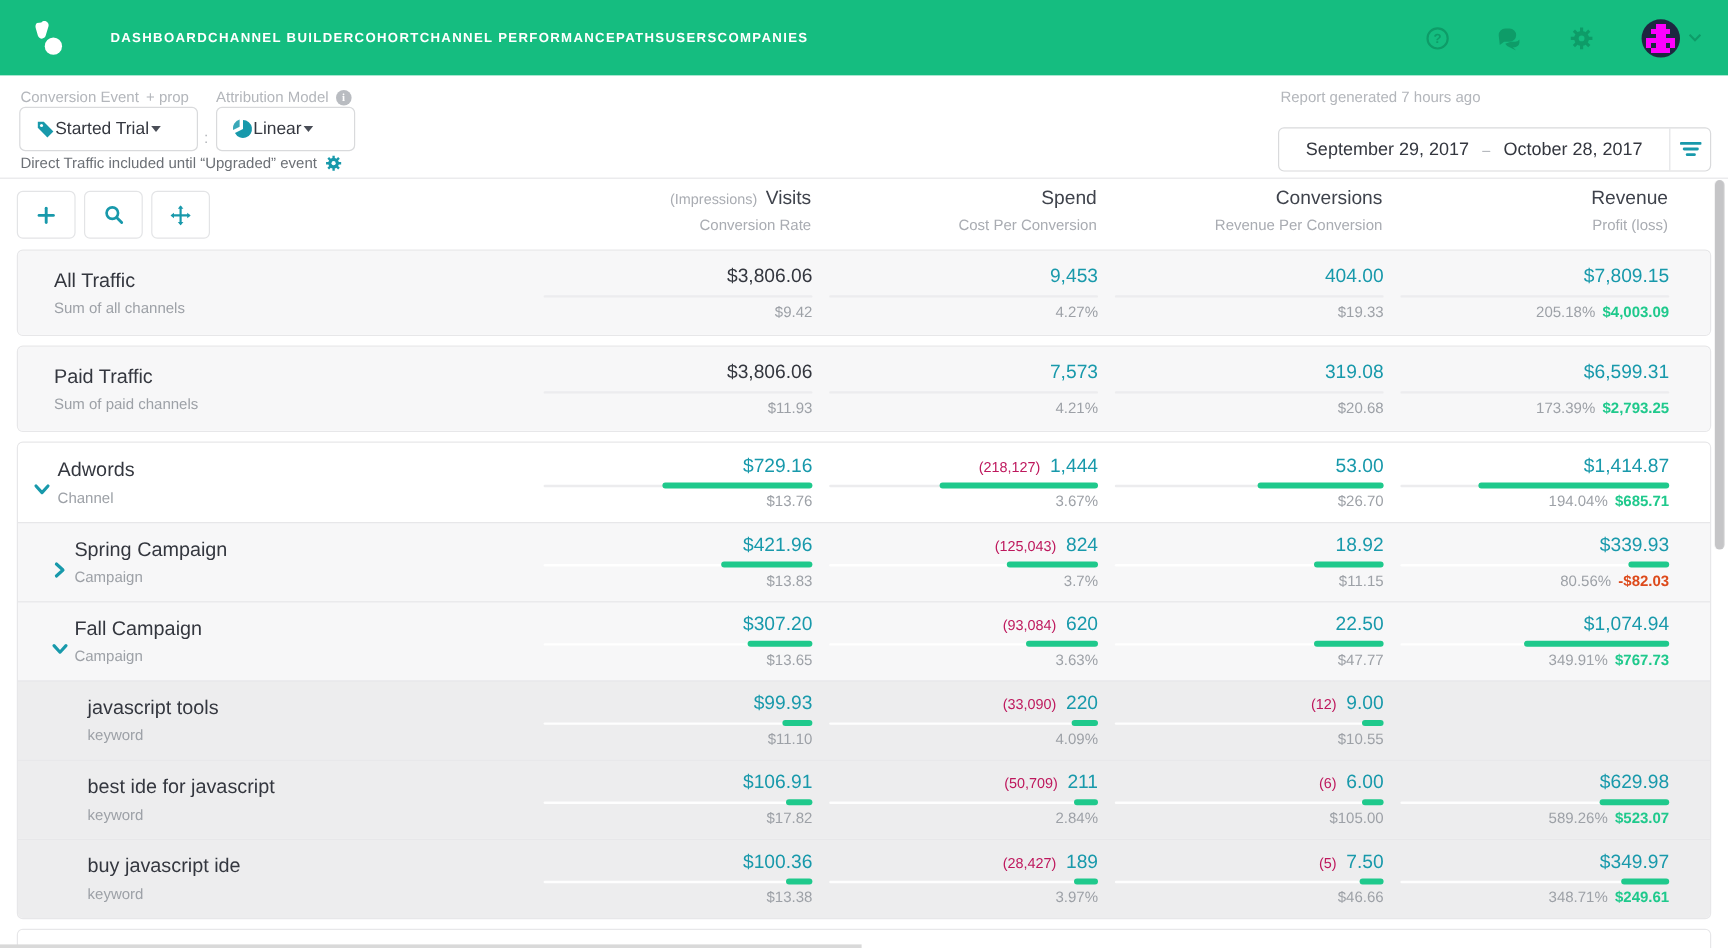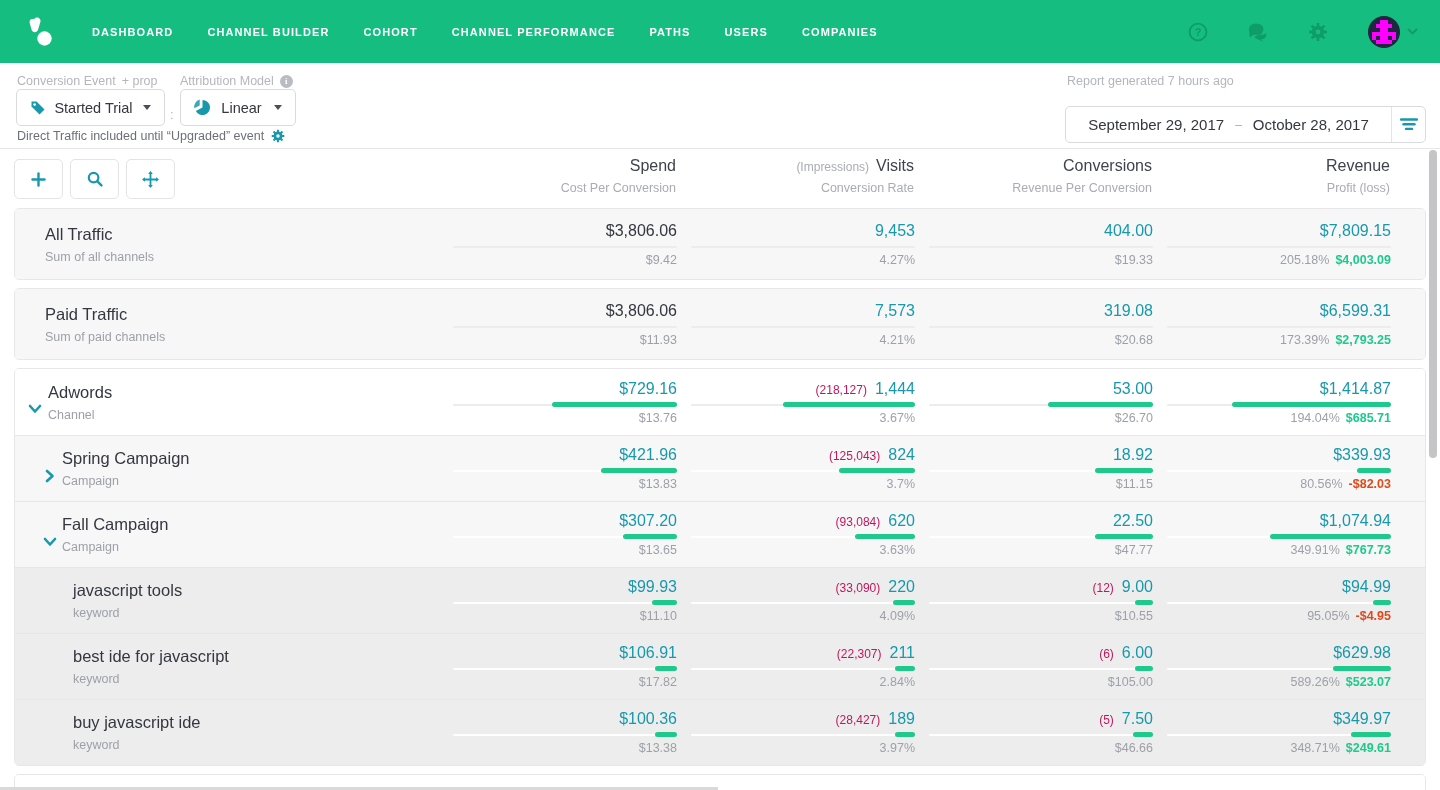--- a/index.html
+++ b/index.html
@@ -14,32 +14,32 @@
     --border:#e7e7e9;
   }
   *{margin:0;padding:0;box-sizing:border-box;}
   html,body{width:1440px;height:790px;overflow:hidden;background:#fff;
     font-family:"Liberation Sans", sans-serif;-webkit-font-smoothing:antialiased;}
   .clickable{cursor:pointer;}
 
   
   .nav{height:63px;background:var(--nav-green);display:flex;align-items:center;padding:0 22px;}
   .logo{width:36px;height:36px;margin-right:34px;flex:0 0 auto;}
-  .nav-items{display:flex;gap:34px;}
+  .nav-items{display:flex;}
   .nav-item{color:#fff;font-size:11px;font-weight:700;letter-spacing:1.1px;white-space:nowrap;cursor:pointer;}
   .nav-right{margin-left:auto;display:flex;align-items:center;gap:40px;}
   .nav-icon{width:20px;height:20px;display:block;cursor:pointer;}
   .avatar-wrap{display:flex;align-items:center;gap:7px;cursor:pointer;}
   .avatar{width:32px;height:32px;border-radius:50%;background:#1d2740;overflow:hidden;}
 
   
   .filterbar{position:relative;height:86px;border-bottom:1px solid var(--border);background:#fff;}
   .flabel{position:absolute;top:11px;font-size:12.5px;color:var(--label-gray);display:flex;align-items:center;gap:6px;}
   .dd{position:absolute;top:26px;height:37px;border:1px solid #d9dadc;border-radius:5px;background:#fff;
-      display:flex;align-items:center;gap:0;padding:0 13px;font-size:14.5px;color:var(--dark);cursor:pointer;justify-content:space-between;}
+      display:flex;align-items:center;gap:0;padding:0 13px;font-size:14.5px;color:var(--dark);cursor:pointer;}
   .caret{width:0;height:0;border-left:4.5px solid transparent;border-right:4.5px solid transparent;border-top:5px solid #4a4e57;margin-left:2px;}
   .colon{position:absolute;left:170px;top:44px;font-size:13px;color:var(--label-gray);}
   .note{position:absolute;left:17px;top:66px;font-size:12.5px;color:#6c7076;display:flex;align-items:center;gap:7px;}
   .datebox{position:absolute;left:1065px;top:43px;width:361px;height:37px;border:1px solid #d9dadc;border-radius:5px;
       display:flex;align-items:center;background:#fff;}
   .dates{flex:1;display:flex;align-items:center;justify-content:center;gap:11px;font-size:15px;color:var(--dark);cursor:pointer;}
   .date-sep{color:#a9acb2;font-size:12px;}
   .filter-btn{width:34px;align-self:stretch;border-left:1px solid #e3e4e6;display:flex;align-items:center;justify-content:center;cursor:pointer;}
   .info-dot{width:13px;height:13px;border-radius:50%;background:#b9bcc1;color:#fff;font-size:9px;font-weight:700;
       display:inline-flex;align-items:center;justify-content:center;font-family:"Liberation Serif",serif;}
@@ -240,26 +240,26 @@
             <path d="M8.5 0l2.3 3h-4.6z"></path>
               <path d="M8.5 17l2.3-3h-4.6z"></path>
             <path d="M0 8.5l3-2.3v4.6z"></path>
               <path d="M17 8.5l-3-2.3v4.6z"></path>
           </g>
         </svg>
       </button>
     </div>
     <div id="head-cells" style="display:flex;">
         <div class="head-cell">
+          <div class="head-line1"><span class="head-prefix">(Impressions)</span><span>Visits</span></div>
+          <div class="head-line2">Conversion Rate</div>
+        </div>
+        <div class="head-cell">
           <div class="head-line1"><span>Spend</span></div>
           <div class="head-line2">Cost Per Conversion</div>
-        </div>
-        <div class="head-cell">
-          <div class="head-line1"><span class="head-prefix">(Impressions)</span><span>Visits</span></div>
-          <div class="head-line2">Conversion Rate</div>
         </div>
         <div class="head-cell">
           <div class="head-line1"><span>Conversions</span></div>
           <div class="head-line2">Revenue Per Conversion</div>
         </div>
         <div class="head-cell">
           <div class="head-line1"><span>Revenue</span></div>
           <div class="head-line2">Profit (loss)</div>
         </div>
       </div>
@@ -576,32 +576,20 @@
               <span class="val-prefix">(12)</span>
               <span>9.00</span>
             </div>
             <div class="divider">
               <div class="bar" style="width: 8%;"></div>
             </div>
             <div class="sub-line">
               <span>$10.55</span>
             </div>
           </div>
-          <div class="num-cell">
-            <div class="val-line">
-              <span>$94.99</span>
-            </div>
-            <div class="divider">
-              <div class="bar" style="width: 8%;"></div>
-            </div>
-            <div class="sub-line">
-              <span>95.05%</span>
-              <span class="profit neg">-$4.95</span>
-            </div>
-          </div>
         </div>
         <div class="row d2 gray">
     <div class="name-cell">
 
       <div class="name-block">
         <div class="row-title">best ide for javascript</div>
         <div class="row-subtitle">keyword</div>
       </div>
     </div>
   <div class="num-cell">
@@ -610,21 +598,21 @@
             </div>
             <div class="divider">
               <div class="bar" style="width: 10%;"></div>
             </div>
             <div class="sub-line">
               <span>$17.82</span>
             </div>
           </div>
           <div class="num-cell">
             <div class="val-line">
-              <span class="val-prefix">(22,307)</span>
+              <span class="val-prefix">(50,709)</span>
               <span>211</span>
             </div>
             <div class="divider">
               <div class="bar" style="width: 9%;"></div>
             </div>
             <div class="sub-line">
               <span>2.84%</span>
             </div>
           </div>
           <div class="num-cell">

